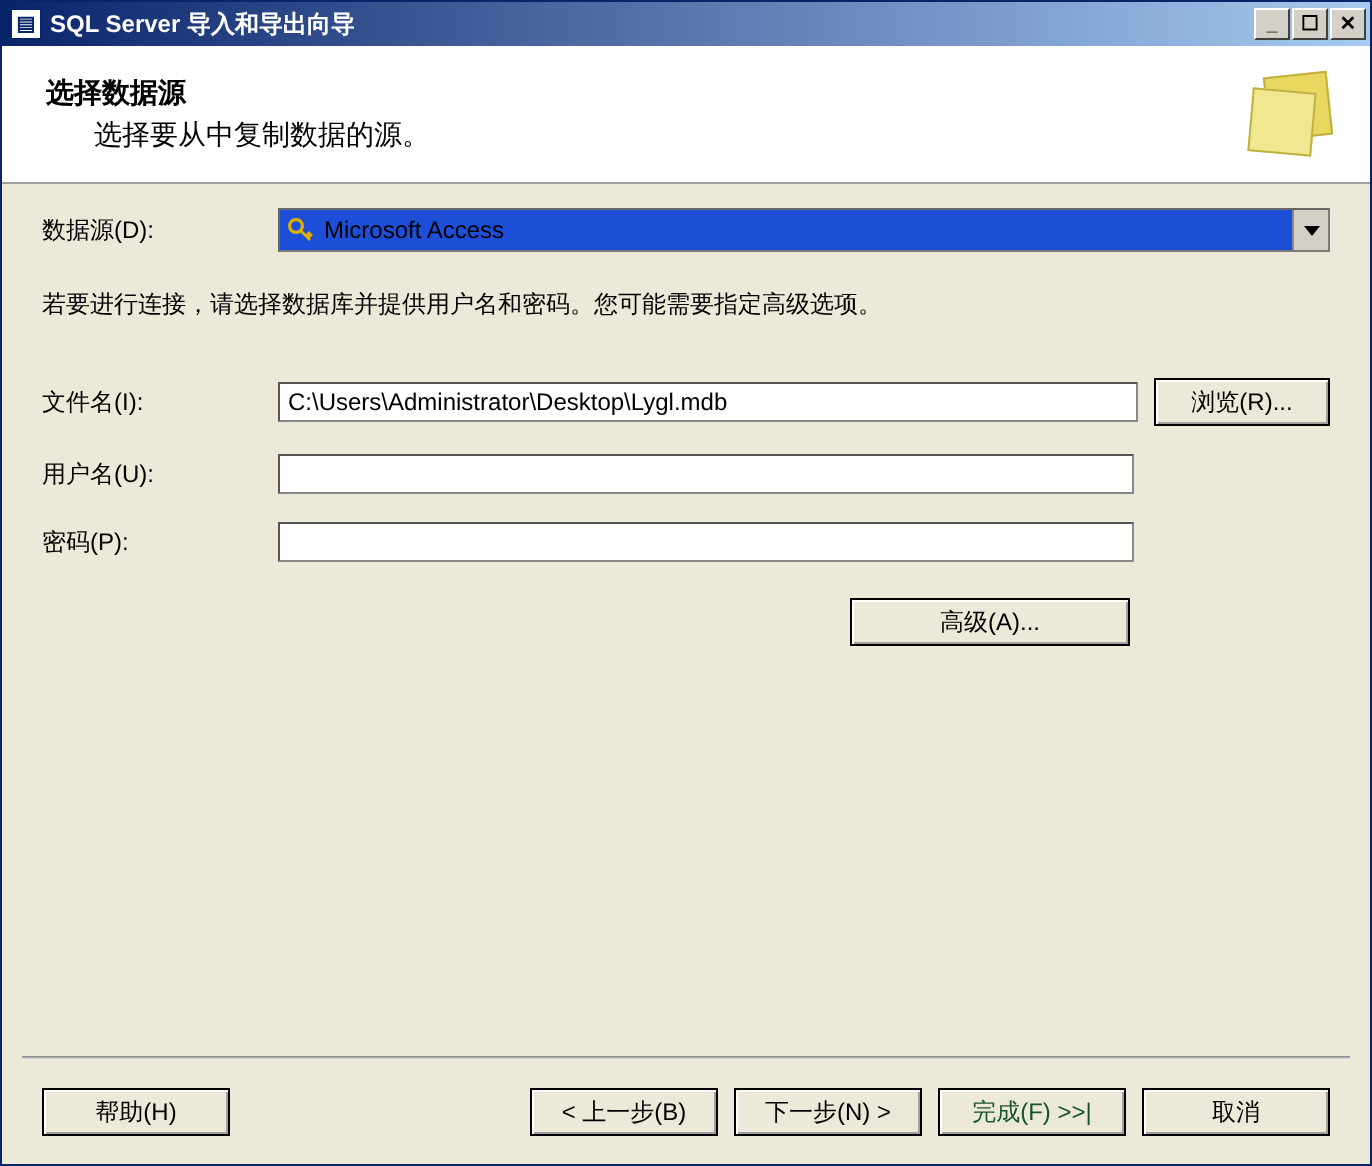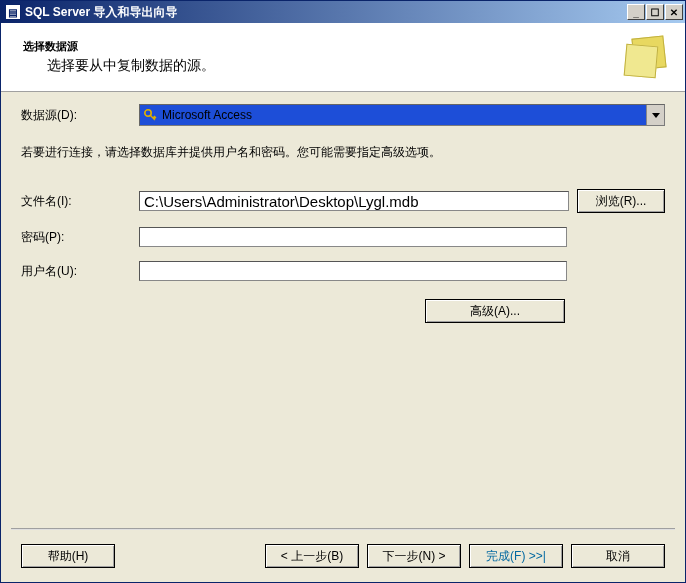--- a/index.html
+++ b/index.html
@@ -60,21 +60,21 @@
   }
   
   .header {
     background: #fff;
     border-bottom: 1px solid #a0a0a0;
     padding: 10px 16px 10px 22px;
     display: flex;
     align-items: center;
   }
   .header .htexts { flex: 1; }
-  .header .htitle { font-weight: bold; font-size: 11px; margin-bottom: 3px; }
+  .header .htitle { font-weight: bold; font-size: 14px; margin-bottom: 3px; }
   .header .hsub { font-size: 14px; padding-left: 24px; }
   .header .hicon {
     width: 48px; height: 48px;
     position: relative;
   }
   .header .hicon .box1 {
     position: absolute;
     width: 32px; height: 32px;
     background: #e8d860;
     border: 1px solid #c0b040;
@@ -142,37 +142,37 @@
     margin: 18px 0 28px 0;
     font-size: 12px;
   }
   .textin {
     width: 100%;
     height: 20px;
     border: 1px solid #888;
     border-top-color: #555;
     border-left-color: #555;
     background: #fff;
-    font-size: 15px;
+    font-size: 12px;
     padding: 2px 4px;
     font-family: inherit;
   }
   .btn {
     height: 24px;
     min-width: 88px;
     padding: 0 10px;
     background: #ece9d8;
     border: 1px solid #000000;
     box-shadow: inset 1px 1px 0 #fff, inset -1px -1px 0 #a0a0a0;
     font-size: 12px;
     cursor: pointer;
     font-family: inherit;
   }
   .btn:disabled {
-    color: #0369a1;
+    color: #14532d;
     cursor: default;
   }
   .adv-row {
     display: flex;
     justify-content: flex-end;
     padding-right: 100px;
     margin-top: 18px;
   }
   .adv-row .btn { min-width: 140px; }
   
@@ -244,30 +244,30 @@
       <div class="label">文件名(I):</div>
       <div class="field">
         <input class="textin" type="text" value="C:\Users\Administrator\Desktop\Lygl.mdb" style="">
       </div>
       <div class="after">
         <button class="btn">浏览(R)...</button>
       </div>
     </div>
 
     <div class="row">
+      <div class="label">用户名(U):</div>
+      <div class="field" style="padding-right:98px;">
+        <input class="textin" type="text" value="" style="">
+      </div>
+    </div>
+
+    <div class="row">
       <div class="label">密码(P):</div>
       <div class="field" style="padding-right:98px;">
         <input class="textin" type="password" value="" style="">
-      </div>
-    </div>
-
-    <div class="row">
-      <div class="label">用户名(U):</div>
-      <div class="field" style="padding-right:98px;">
-        <input class="textin" type="text" value="" style="">
       </div>
     </div>
 
     <div class="adv-row">
       <button class="btn">高级(A)...</button>
     </div>
 
   </div>
 
   <div class="hr"></div>

